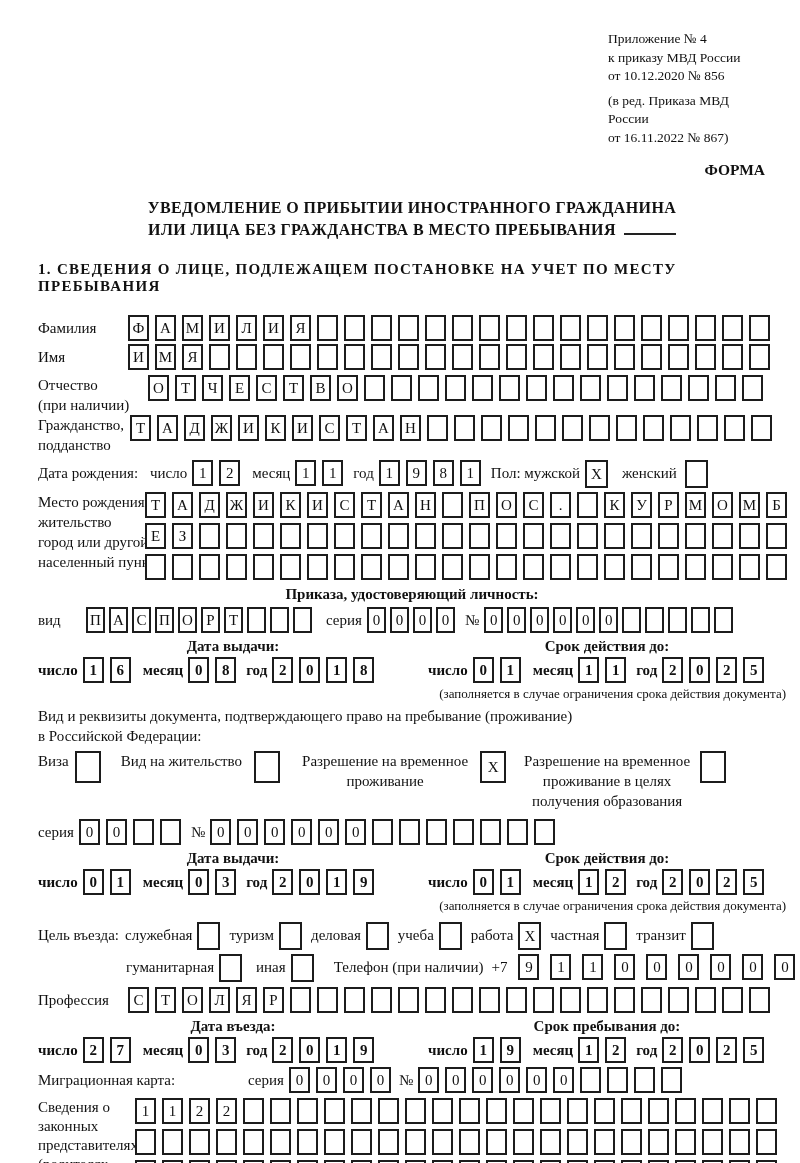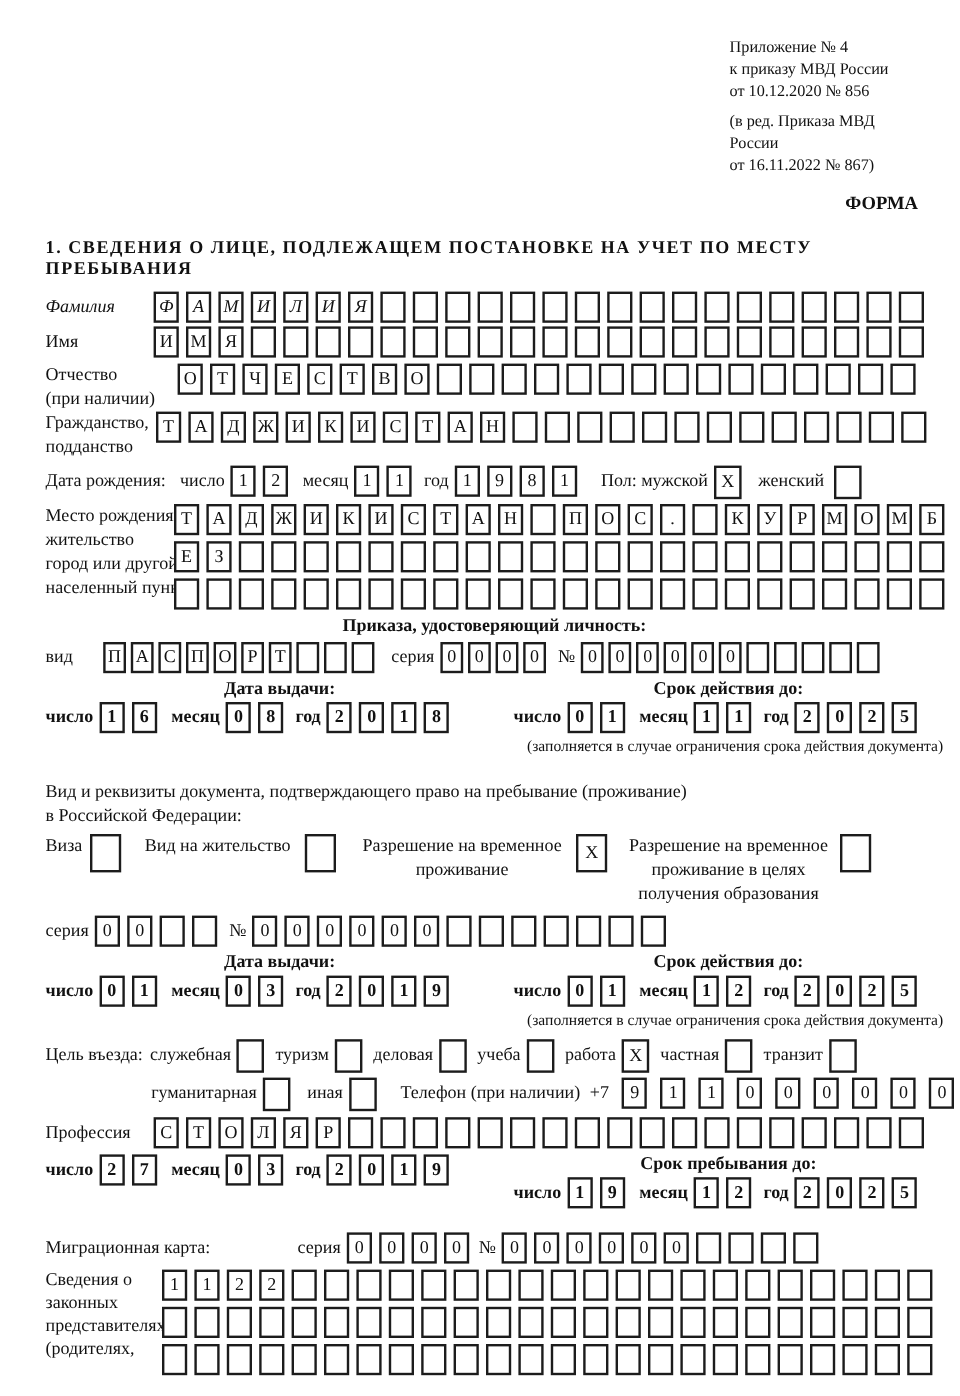--- a/index.html
+++ b/index.html
@@ -28,21 +28,21 @@
     display:inline-flex; align-items:center; justify-content:center;
     font-size:15px; font-family:"Liberation Serif",serif;
   }
   .tight { gap:4px; }
   .tight .box { width:19px; }
   .check { width:23px; height:28px; }
   .check-lg { width:26px; height:32px; }
   .lbl { font-size:15px; line-height:26px; flex:none; }
   .lbl-col { font-size:15px; line-height:20px; flex:none; }
   .seg-lbl { font-size:15px; line-height:26px; flex:none; margin-right:5px; }
-  .mt3{margin-top:3px;} .mt4{margin-top:4px;} .mt5{margin-top:5px;} .mt6{margin-top:20px;} .mt8{margin-top:8px;} .mt14{margin-top:10px;font-style:italic;}
+  .mt3{margin-top:3px;} .mt4{margin-top:4px;} .mt5{margin-top:5px;} .mt6{margin-top:4px;} .mt8{margin-top:8px;} .mt14{margin-top:20px;}
 
   .w90{width:90px;} .w110{width:110px;} .w92{width:92px;} .w107{width:107px;} .w97{width:97px;}
   .stack { display:flex; flex-direction:column; gap:5px; }
 
   .doc-h { text-align:center; font-weight:bold; font-size:15px; margin-top:6px; }
 
   .date-pair { display:flex;font-weight:bold; }
   .dp-left { width:390px; flex:none; }
   .dp-right { flex:1; }
   .dp-head { text-align:center; font-size:15px; margin-bottom:2px; }
@@ -69,20 +69,24 @@
     <div>к приказу МВД России</div>
     <div>от 10.12.2020 № 856</div>
     <div class="grp2">
       <div>(в ред. Приказа МВД России</div>
       <div>от 16.11.2022 № 867)</div>
     </div>
   </div>
 
   <div class="forma">ФОРМА</div>
 
+  <div class="title">
+    <div>УВЕДОМЛЕНИЕ О ПРИБЫТИИ ИНОСТРАННОГО ГРАЖДАНИНА</div>
+    <div><span>ИЛИ ЛИЦА БЕЗ ГРАЖДАНСТВА В МЕСТО ПРЕБЫВАНИЯ</span><span class="blank-line"></span></div>
+  </div>
 
   <div class="section-h">1. СВЕДЕНИЯ О ЛИЦЕ, ПОДЛЕЖАЩЕМ ПОСТАНОВКЕ НА УЧЕТ ПО МЕСТУ ПРЕБЫВАНИЯ</div>
 
   <div class="row mt14">
     <span class="lbl w90">Фамилия</span>
     <span class="cells">
         <span class="box">Ф</span>
         <span class="box">А</span>
         <span class="box">М</span>
         <span class="box">И</span>
@@ -216,21 +220,21 @@
         <span class="box">1</span>
         <span class="box">1</span>
       </span>
     <span class="seg-lbl" style="margin-left:10px">год</span>
     <span class="cells">
         <span class="box">1</span>
         <span class="box">9</span>
         <span class="box">8</span>
         <span class="box">1</span>
       </span>
-    <span class="lbl" style="margin-left:20px">Пол: мужской</span>
+    <span class="lbl" style="margin-left:10px">Пол: мужской</span>
     <span class="box check" style="margin-left:5px">X</span>
     <span class="lbl" style="margin-left:14px">женский</span>
     <span class="box check" style="margin-left:8px"></span>
   </div>
 
   <div class="row mt4">
     <span class="lbl-col w107">
       <div>Место рождения:</div>
       <div>жительство</div>
       <div>город или другой</div>
@@ -575,20 +579,21 @@
         <span class="box"></span>
         <span class="box"></span>
         <span class="box"></span>
         <span class="box"></span>
         <span class="box"></span>
       </span>
   </div>
 
   <div class="date-pair mt5">
     <div class="dp-left">
+      <div class="dp-head">Дата въезда:</div>
       <div class="dp-row">
         <span class="seg-lbl">число</span>
         <span class="cells">
             <span class="box">2</span>
             <span class="box">7</span>
           </span>
         <span class="seg-lbl m-l">месяц</span>
         <span class="cells">
             <span class="box">0</span>
             <span class="box">3</span>

